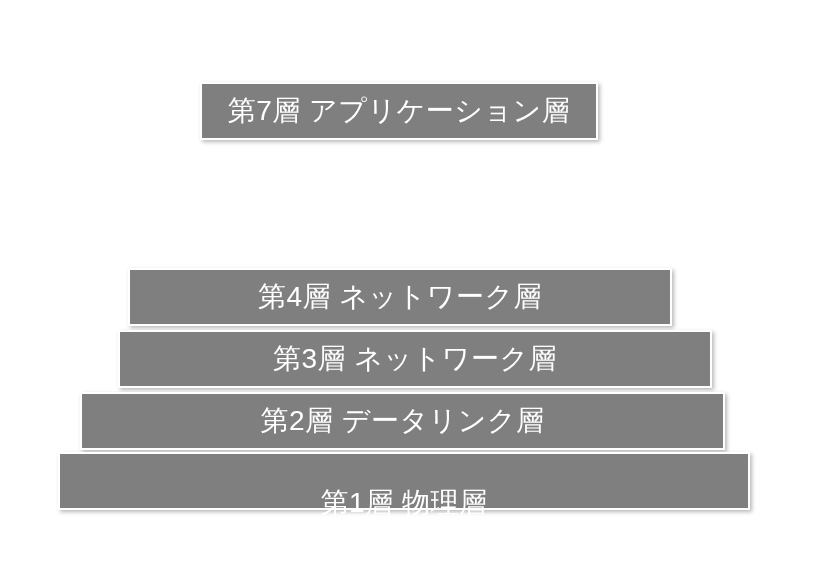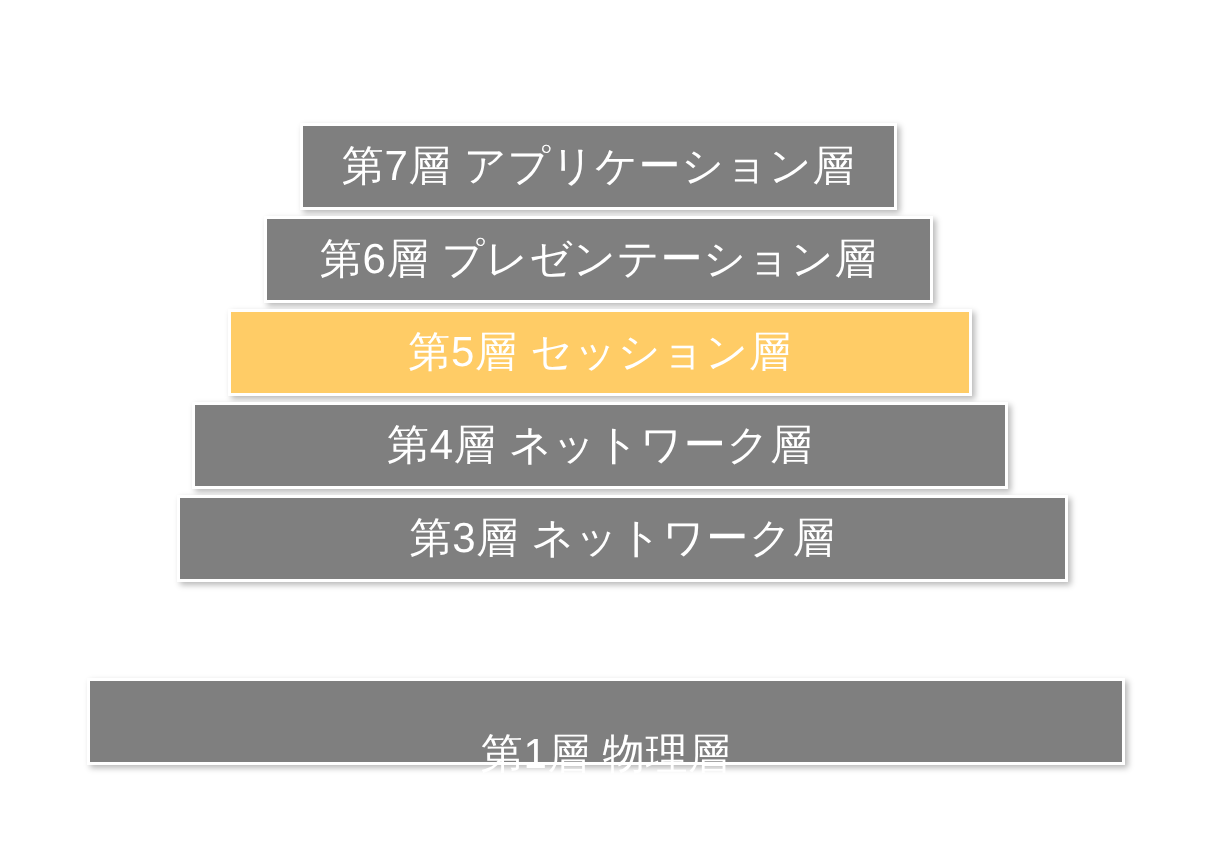--- a/index.html
+++ b/index.html
@@ -47,28 +47,25 @@
     font-family: "Liberation Sans", "DejaVu Sans", sans-serif;
   }
 </style>
 </head>
 <body>
 
 <div id="pyramid-diagram">
     <div class="layer-bar" style="left: 200px; top: 82px; width: 398px; height: 58px; background: rgb(127, 127, 127); border-color: rgb(255, 255, 255);">
       <span class="layer-label" style="color: rgb(255, 255, 255);">第7層 アプリケーション層</span>
     </div>
-    <div class="layer-bar" style="left: 176px; top: 144px; width: 446px; height: 58px; background: rgb(127, 127, 127); border-color: rgb(255, 255, 255);">
-      <span class="layer-label" style="color: rgb(255, 255, 255);">第6層 プレゼンテーション層</span>
-    </div>
-    <div class="layer-bar highlight" style="left: 152px; top: 206px; width: 496px; height: 58px; background: rgb(255, 204, 102); border-color: rgb(255, 255, 255);">
-      <span class="layer-label" style="color: rgb(255, 255, 255);">第5層 セッション層</span>
-    </div>
     <div class="layer-bar" style="left: 128px; top: 268px; width: 544px; height: 58px; background: rgb(127, 127, 127); border-color: rgb(255, 255, 255);">
       <span class="layer-label" style="color: rgb(255, 255, 255);">第4層 ネットワーク層</span>
     </div>
     <div class="layer-bar" style="left: 118px; top: 330px; width: 594px; height: 58px; background: rgb(127, 127, 127); border-color: rgb(255, 255, 255);">
       <span class="layer-label" style="color: rgb(255, 255, 255);">第3層 ネットワーク層</span>
+    </div>
+    <div class="layer-bar" style="left: 80px; top: 392px; width: 645px; height: 58px; background: rgb(127, 127, 127); border-color: rgb(255, 255, 255);">
+      <span class="layer-label" style="color: rgb(255, 255, 255);">第2層 データリンク層</span>
     </div>
     <div class="layer-bar" style="left: 58px; top: 452px; width: 692px; height: 58px; background: rgb(127, 127, 127); border-color: rgb(255, 255, 255);">
       <span class="layer-label" style="color: rgb(255, 255, 255); margin-top: 44px;">第1層 物理層</span>
     </div>
   </div>
 
 </body></html>

